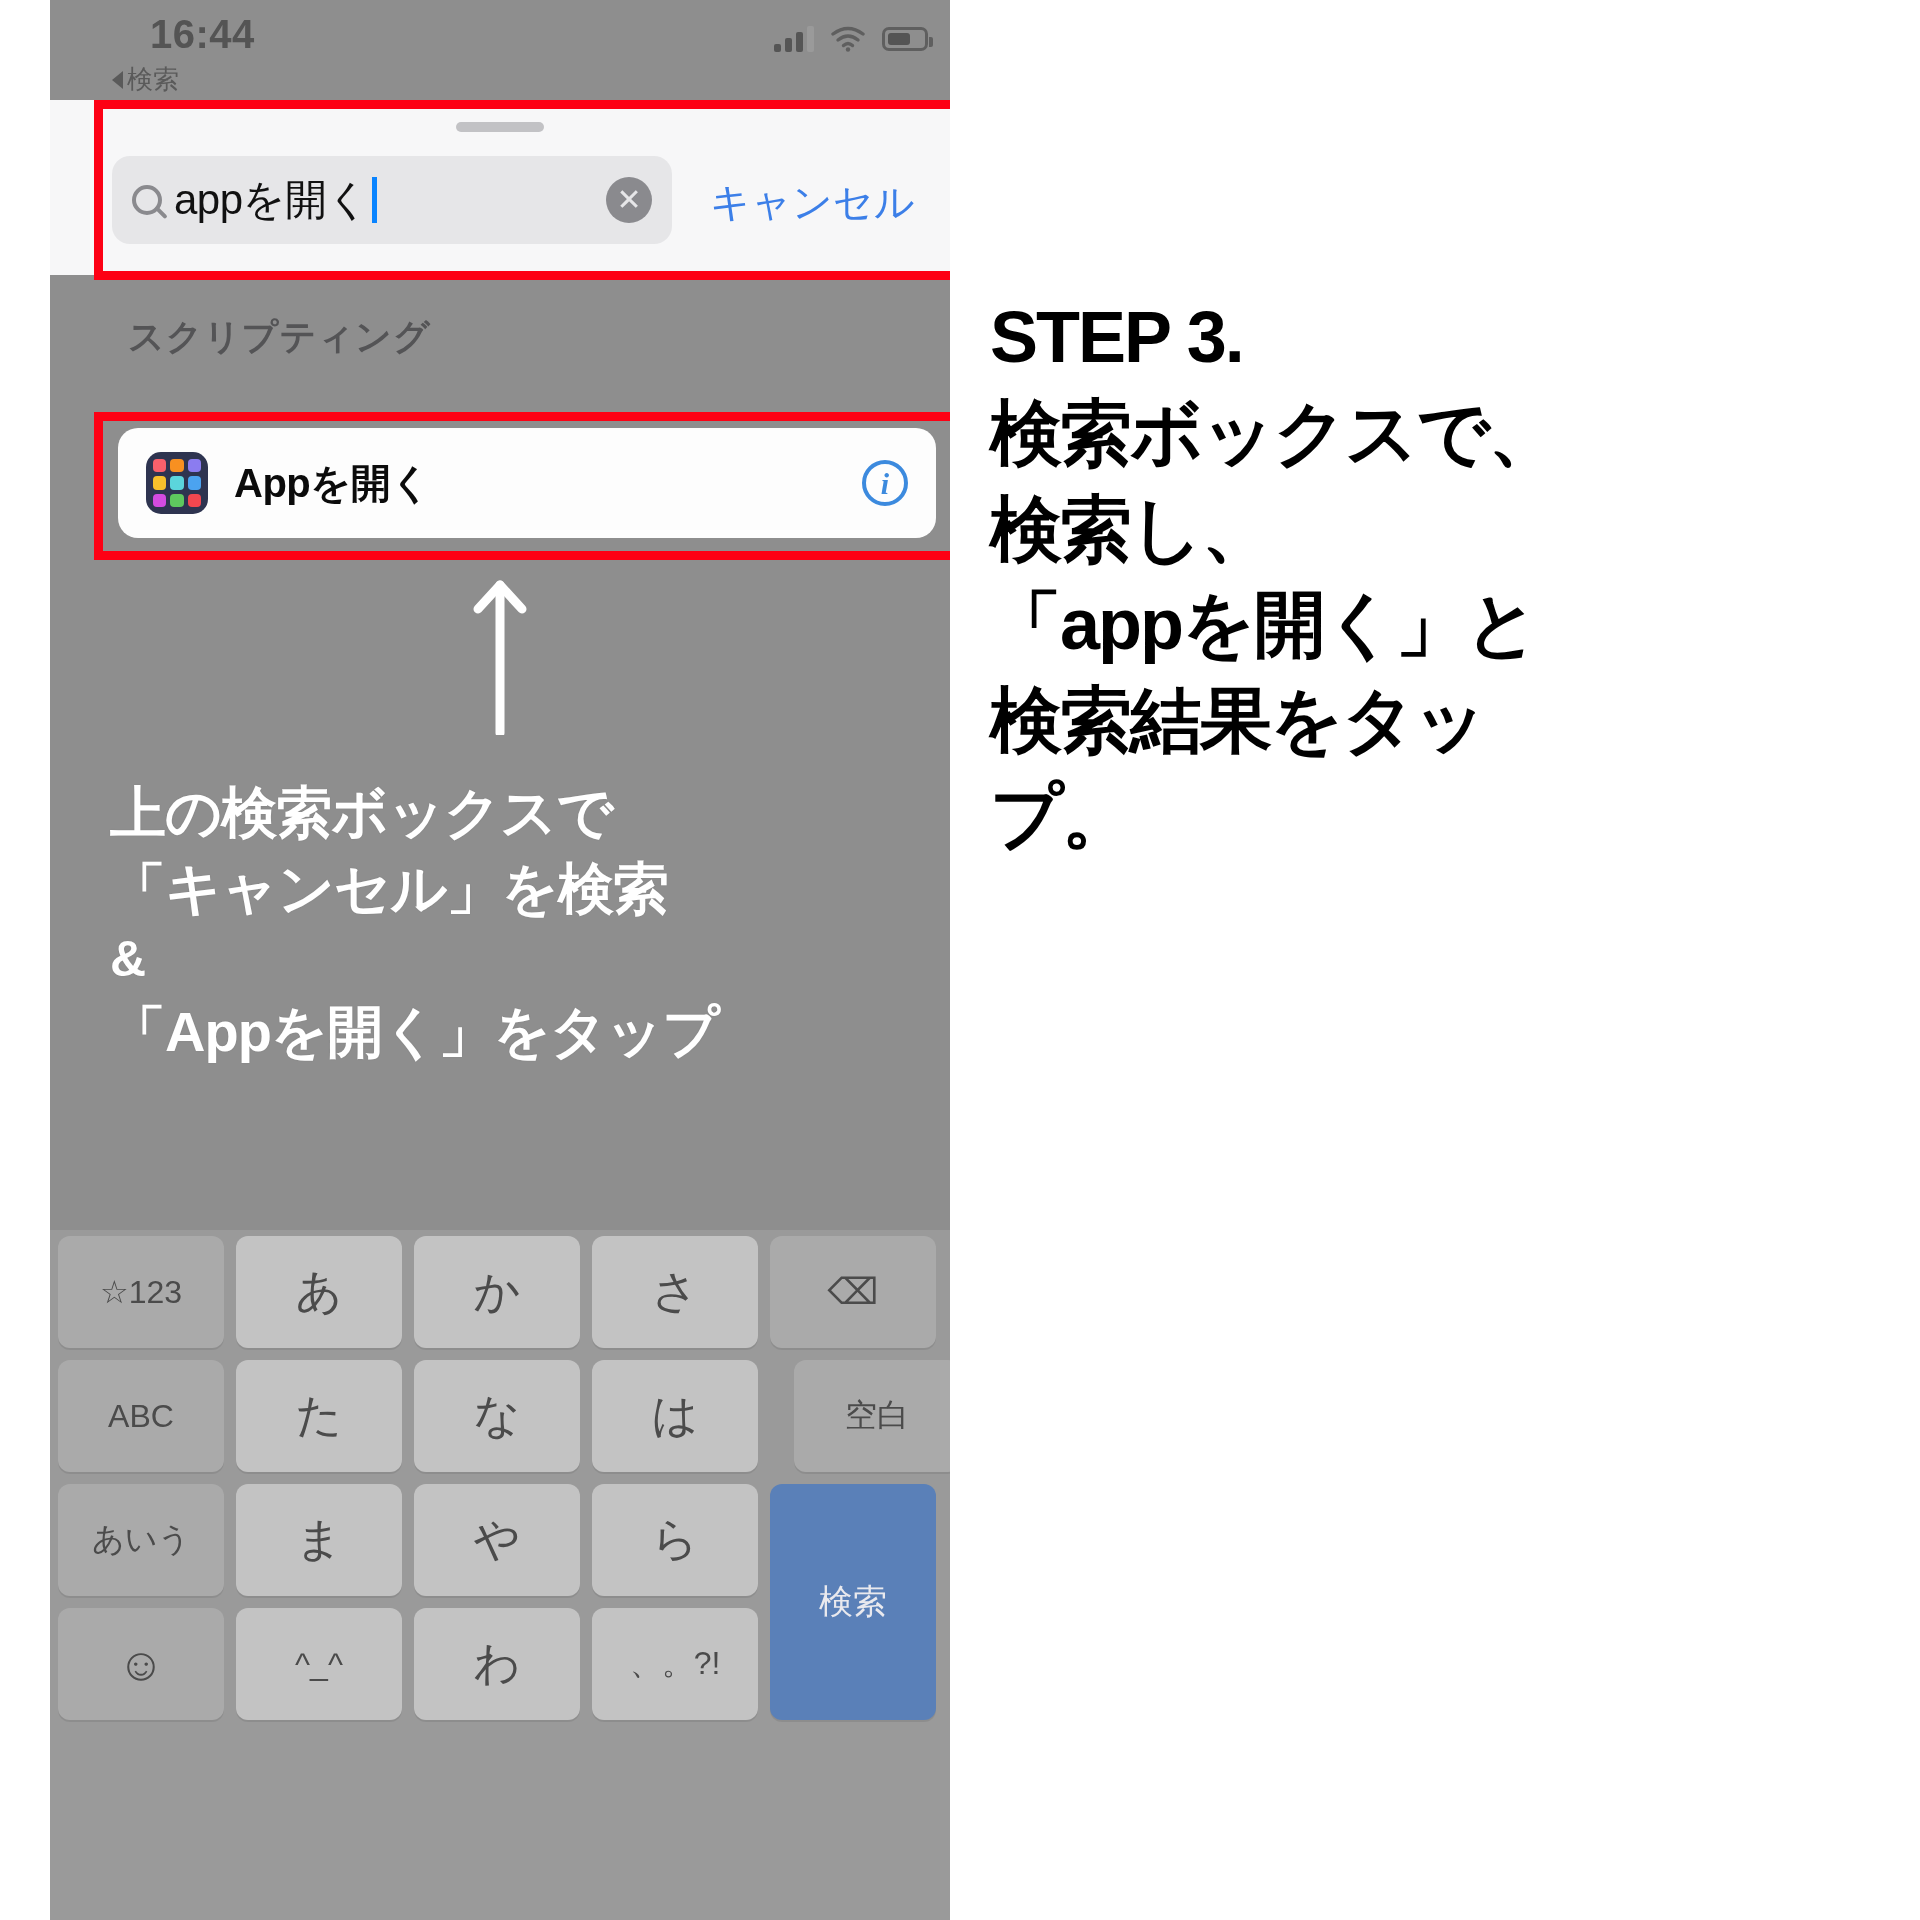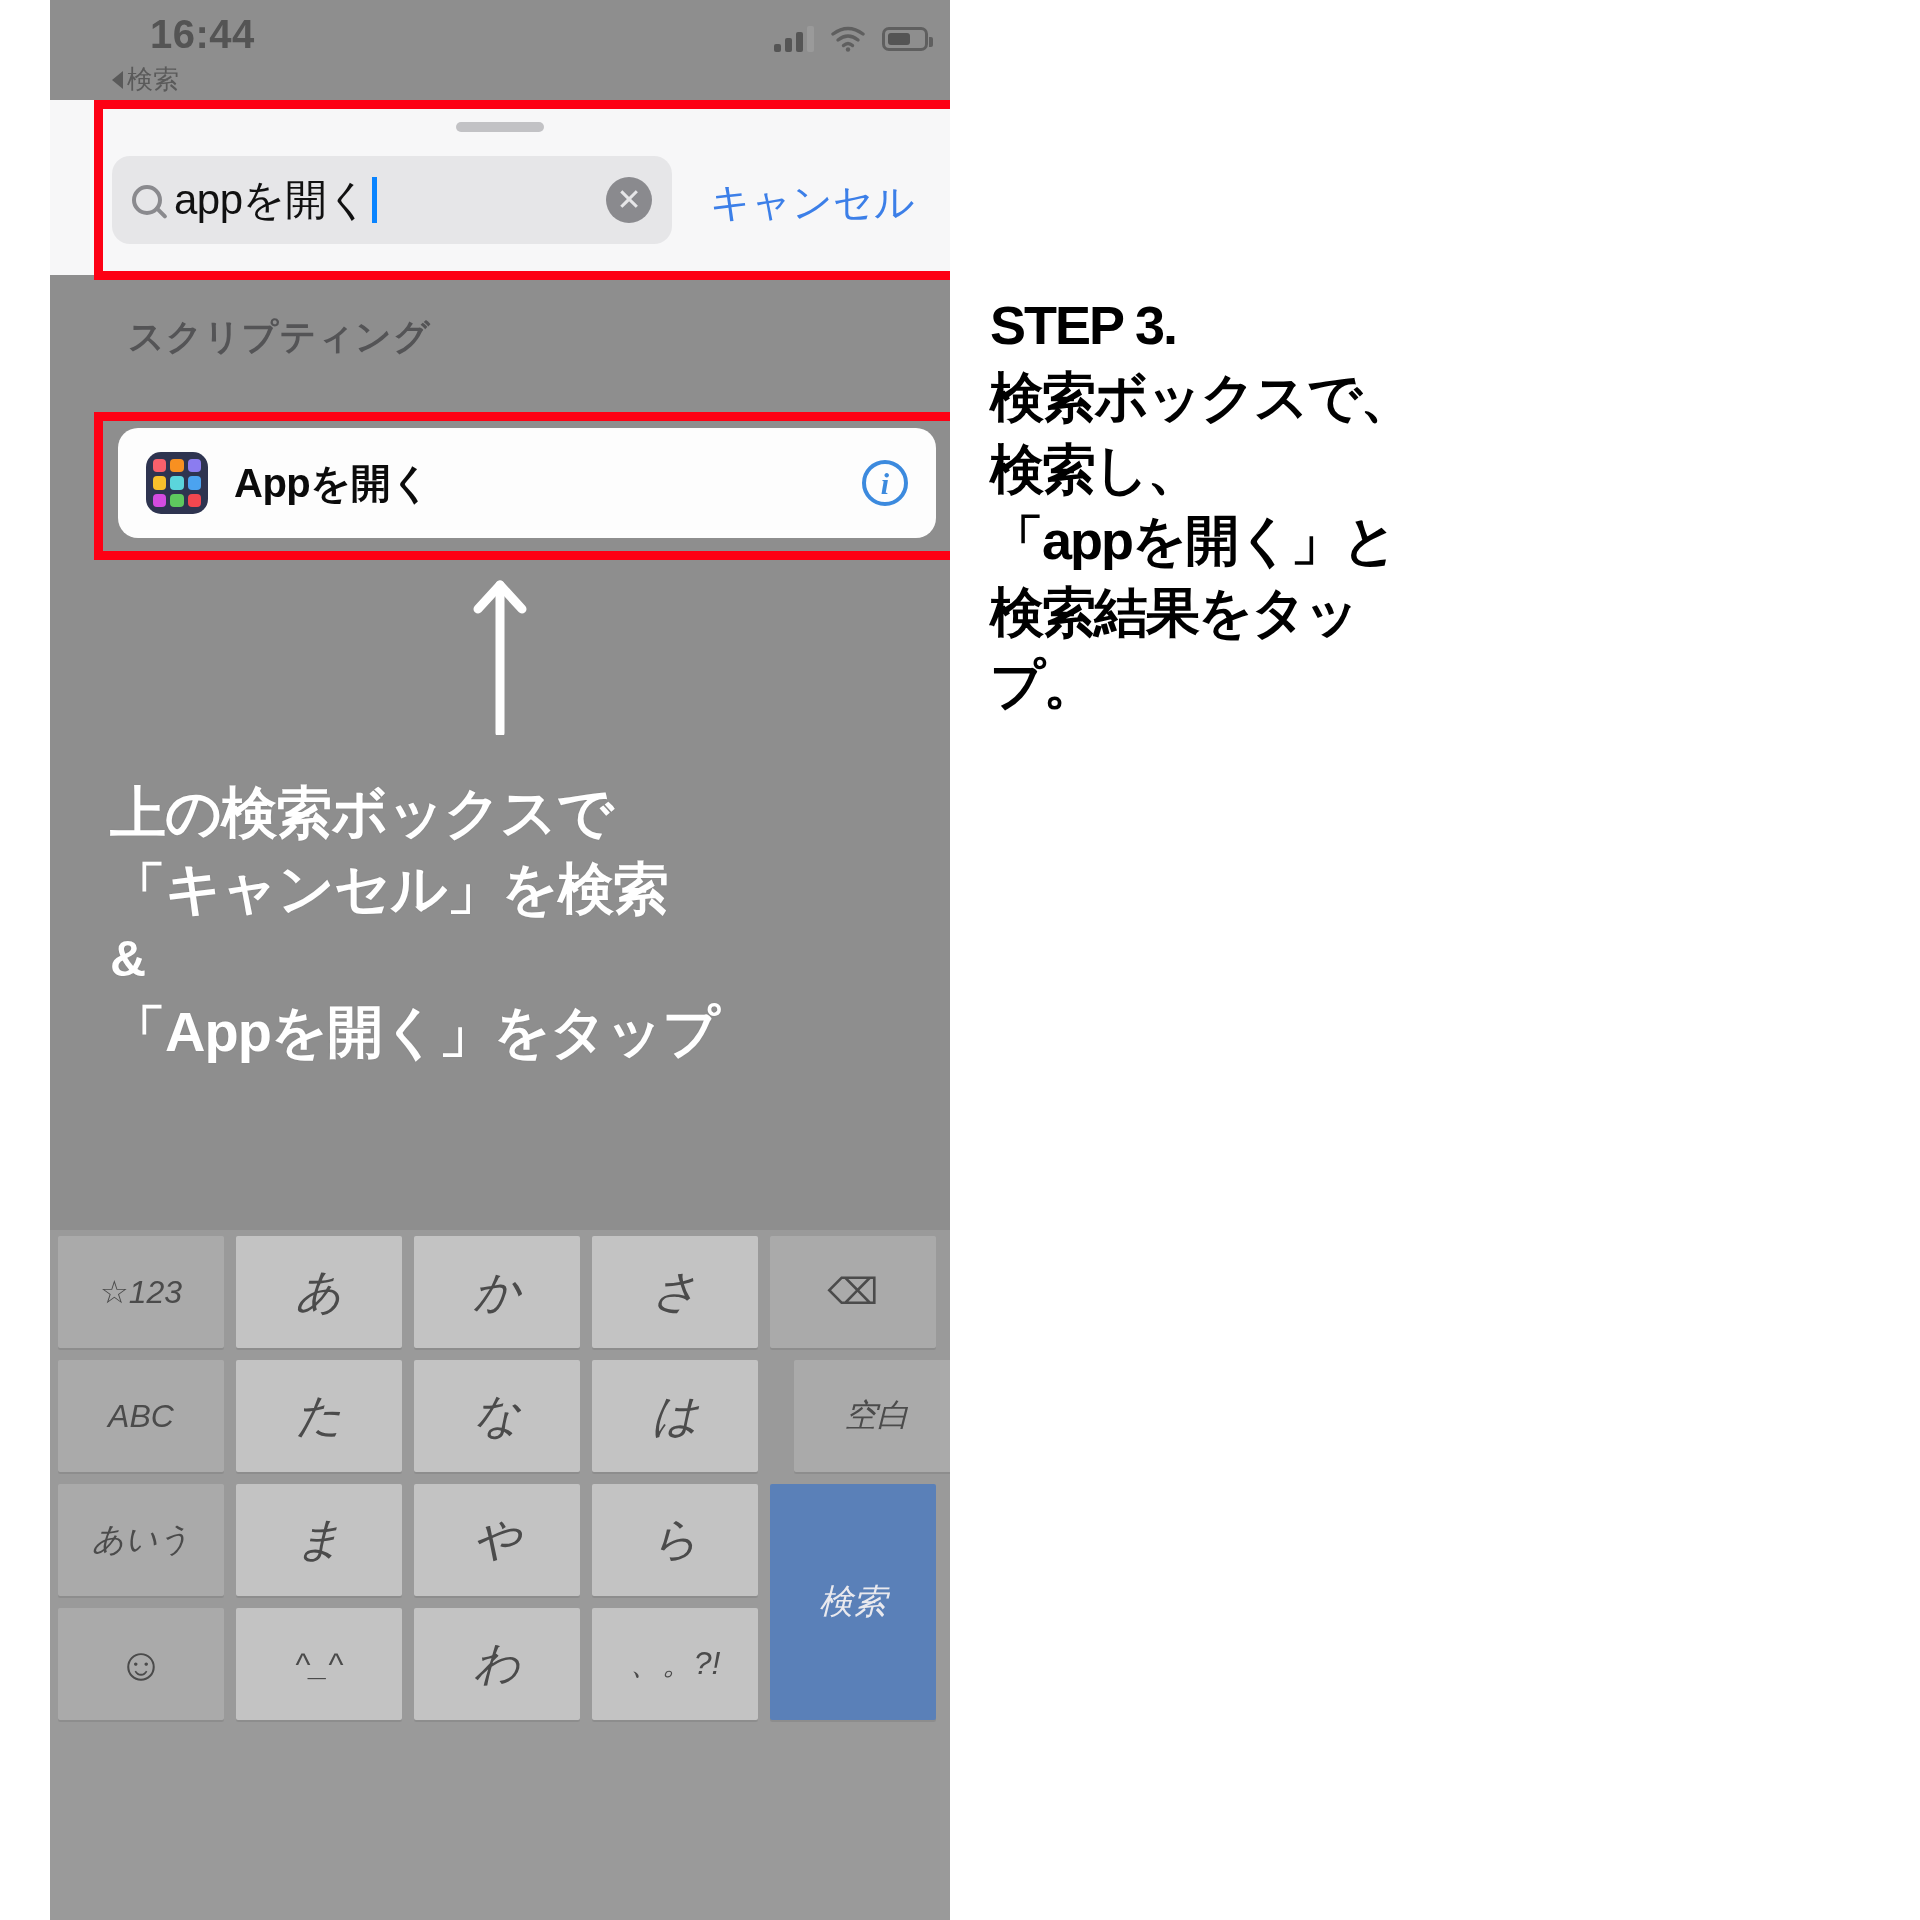--- a/index.html
+++ b/index.html
@@ -139,35 +139,34 @@
     color:#ffffff; font-weight:700; font-size:56px; line-height:1.35;
     letter-spacing:-1px; text-shadow:0 0 2px rgba(0,0,0,.08);
   }
   .overlay div { white-space:nowrap; }
   .ov-amp { font-size:50px; }
 
   
   .keyboard { position:absolute; left:0; top:1230px; width:900px; height:690px; background:#9a9a9a; }
   .krow { position:absolute; left:0; width:900px; height:124px; display:flex; }
   .key {
-    border-radius:2px; display:flex; align-items:center; justify-content:center;
+    border-radius:12px; display:flex; align-items:center; justify-content:center;
     color:#4b4b4b; font-size:46px;
     box-shadow: 0 2px 0 rgba(0,0,0,0.08);
-    font-style: italic;
   }
   .key.light { background:#c3c3c3; }
   .key.dark  { background:#aaaaaa; }
   .key.blue  { background:#5a80b8; color:#e9e9ee; font-size:34px; }
   .key.small { font-size:32px; }
   .key.med   { font-size:36px; }
 
   
   .steps {
     position:absolute; left:990px; top:290px; width:920px;
-    color:#000; font-weight:700; font-size:54px; line-height:1.33;
+    color:#000; font-weight:700; font-size:72px; line-height:1.33;
     letter-spacing:-2px;
   }
   .steps .ln { white-space:nowrap; }
 </style>
 </head>
 <body>
 
 <div id="root">
 
   <div class="phone">

